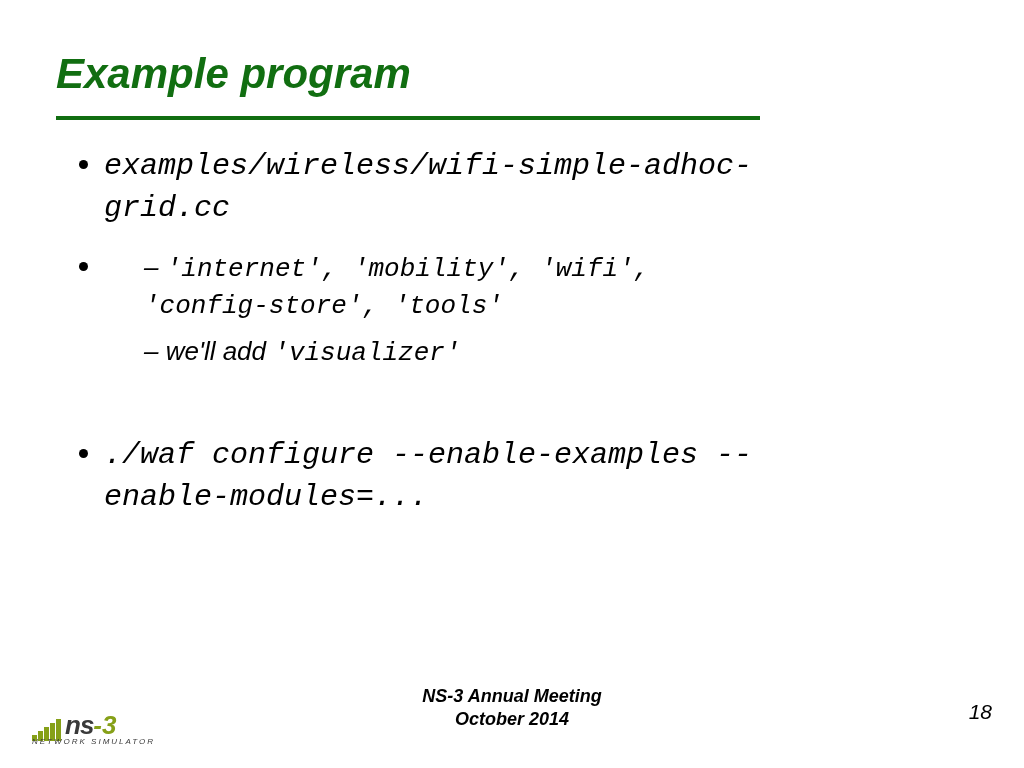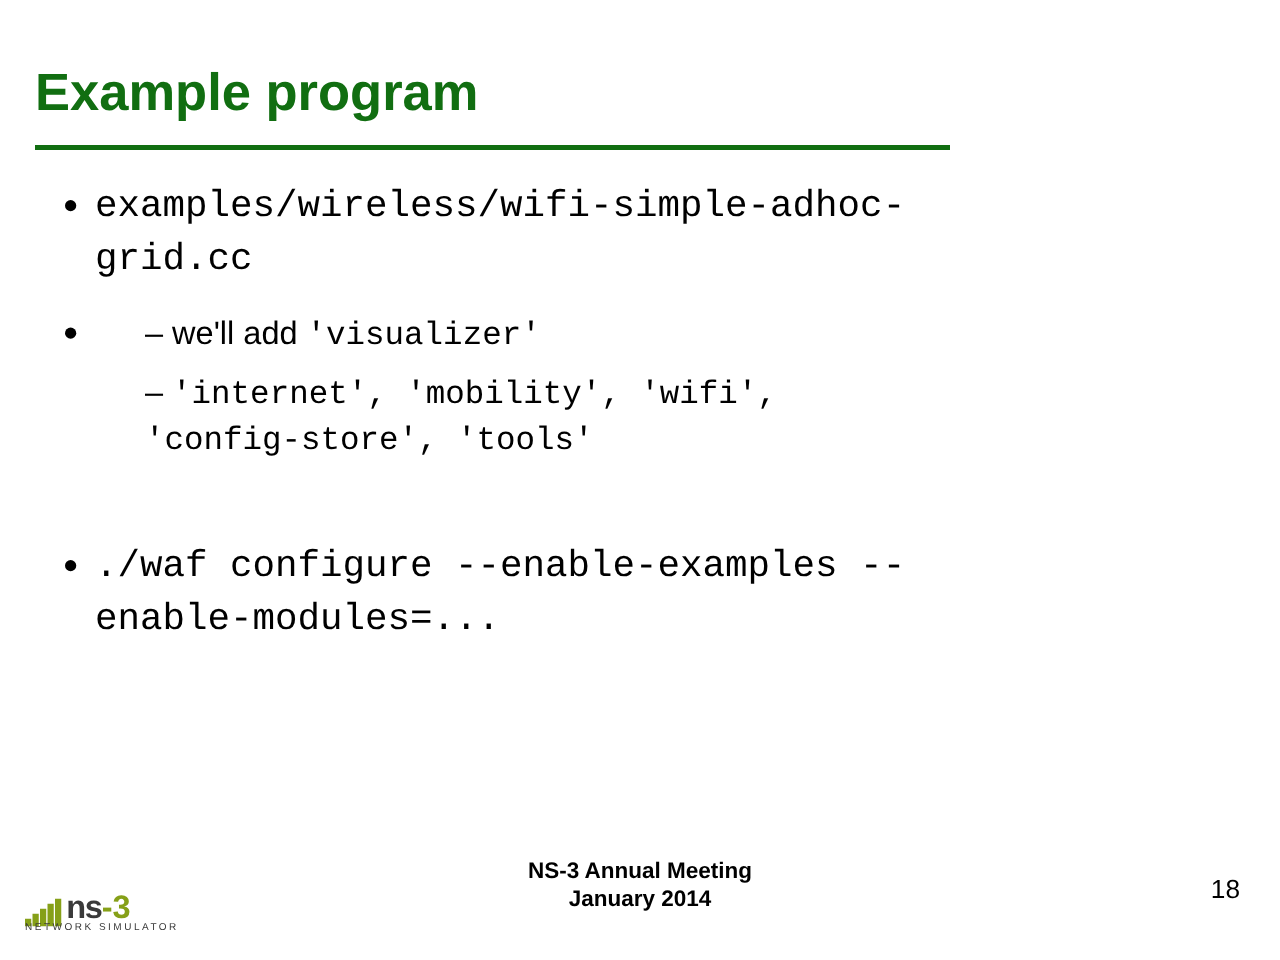--- a/index.html
+++ b/index.html
@@ -1,30 +1,30 @@
 <!DOCTYPE html>
 <html><head>
 <meta charset="utf-8">
 <style>
   * { margin: 0; padding: 0; box-sizing: border-box; }
   html, body { width: 1024px; height: 768px; background: #fff; font-family: Arial, Helvetica, sans-serif; color: #000; }
-  .slide { position: relative; width: 820px; height: 768px; padding: 50px 60px 0 28px; }
+  .slide { position: relative; width: 820px; height: 768px; padding: 50px 60px 0 56px; font-style: italic; }
   .title { color: #116e11; font-size: 42px; font-weight: bold; margin-bottom: 18px; }
   .rule { border: none; border-top: 4px solid #116e11; margin-bottom: 24px; }
   ul.outer { list-style: disc; padding-left: 48px; }
   ul.outer > li { font-size: 30px; line-height: 1.3; margin-bottom: 18px; margin-top: 16px; }
   ul.inner { list-style: none; padding-left: 40px; margin-top: 10px; }
   ul.inner > li { font-size: 26px; line-height: 1.35; margin-bottom: 10px; }
   ul.inner > li::before { content: "– "; }
   .mono { font-family: "Courier New", Courier, monospace; }
   .gap { height: 28px; }
   .footer { position: absolute; bottom: 14px; left: 0; width: 1024px; height: 60px; }
   .footer-center { position: absolute; left: 0; right: 0; bottom: 24px; text-align: center; font-weight: bold; font-size: 18px; line-height: 1.25; }
   .footer-pagenum { position: absolute; right: 32px; bottom: 30px; font-size: 21px; }
-  .logo { position: absolute; left: 20px; bottom: 8px; }
+  .logo { position: absolute; left: 32px; bottom: 8px; }
   .logo-row { display: flex; align-items: flex-end; gap: 1px; }
   .bar { width: 5px; background: #86a018; display: inline-block; }
   .logo-text { display: inline-block; margin-left: 3px; }
   .logo-ns { font-size: 26px; font-weight: 900; color: #3a3a3a; letter-spacing: -1px; font-family: Arial, sans-serif; }
   .logo-3  { font-size: 26px; font-weight: 900; color: #86a018; }
   .logo-sub { font-size: 8px; letter-spacing: 2px; color: #3a3a3a; margin-top: -4px; }
 </style>
 </head>
 <body>
 
@@ -33,24 +33,24 @@
   <h1 class="title">Example program</h1>
   <hr class="rule">
 
   <ul class="outer">
     <li>
       <span class="mono">examples/wireless/wifi-simple-adhoc-grid.cc</span>
     </li>
     <li>
       <ul class="inner">
         <li>
-          <span>we'll add </span><span class="mono">'visualizer'</span>
+          <span class="mono">'internet', 'mobility', 'wifi', 'config-store', 'tools'</span>
         </li>
         <li>
-          <span class="mono">'internet', 'mobility', 'wifi', 'config-store', 'tools'</span>
+          <span>we'll add </span><span class="mono">'visualizer'</span>
         </li>
       </ul>
     </li>
     <div class="gap"></div>
     <li>
       <span class="mono">./waf configure --enable-examples --enable-modules=...</span>
     </li>
   </ul>
 
   <div class="footer">
@@ -63,19 +63,19 @@
         <span class="bar" style="height:22px"></span>
         <span class="logo-text">
           <span class="logo-ns">ns</span><span class="logo-3">-3</span>
         </span>
       </div>
       <div class="logo-sub">NETWORK SIMULATOR</div>
     </div>
 
     <div class="footer-center">
       <div>NS-3 Annual Meeting</div>
-      <div>January 2014</div>
+      <div>October 2014</div>
     </div>
 
     <div class="footer-pagenum">18</div>
   </div>
 
 </div>
 
 </body></html>

